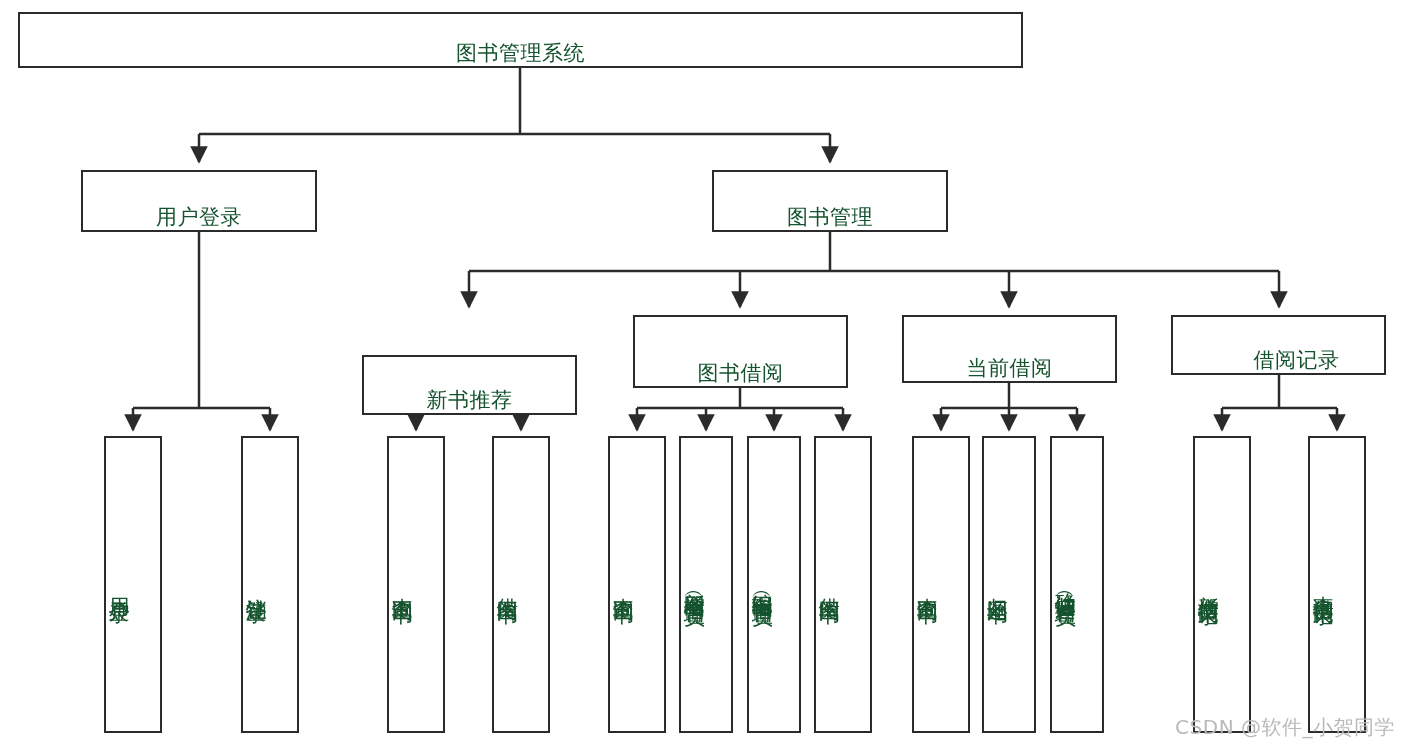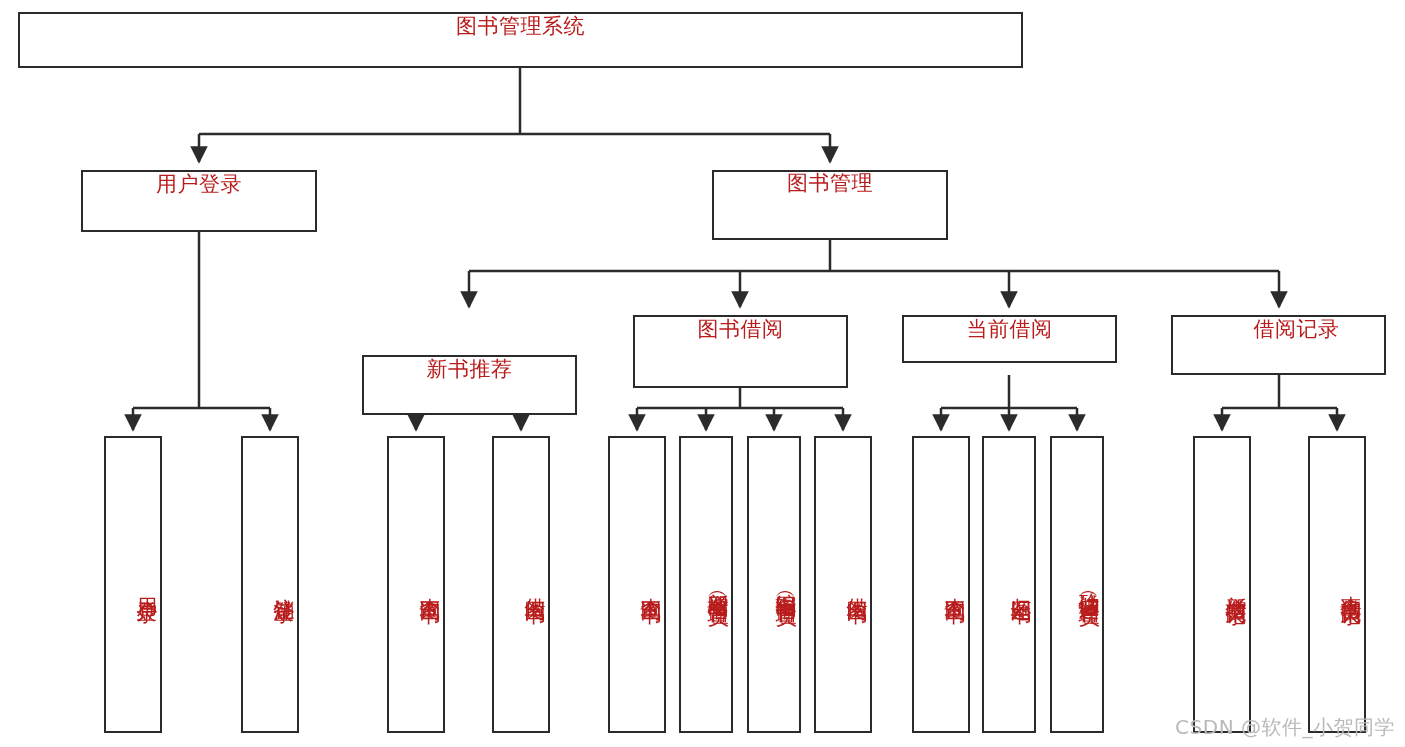--- a/index.html
+++ b/index.html
@@ -24,23 +24,23 @@
     top: 0;
     width: 1405px;
     height: 747px;
   }
   .node {
     position: absolute;
     box-sizing: border-box;
     border: 2px solid #2b2b2b;
     background: #ffffff;
     display: flex;
-    align-items: flex-start;
+    align-items: flex-end;
     justify-content: center;
-    color: #b91c1c;
+    color: #14532d;
     z-index: 2;
   }
   .node-h {
     font-size: 21px;
     line-height: 1.2;
     letter-spacing: 0.5px;
     white-space: nowrap;
   }
   .node-v {
     writing-mode: vertical-rl;
@@ -121,31 +121,31 @@
     </g>
   </svg>
 
   <div class="node node-h" style="left:18px; top:12px; width:1005px; height:56px;">
     <span>图书管理系统</span>
   </div>
 
   <div class="node node-h" style="left:81px; top:170px; width:236px; height:62px;">
     <span>用户登录</span>
   </div>
-  <div class="node node-h" style="left:712px; top:170px; width:236px; height:70px;font-family:Liberation Mono, monospace;">
+  <div class="node node-h" style="left:712px; top:170px; width:236px; height:62px;">
     <span>图书管理</span>
   </div>
 
   <div class="node node-h" style="left:362px; top:315px; width:215px; height:60px;margin-top:40px;">
     <span>新书推荐</span>
   </div>
   <div class="node node-h" style="left:633px; top:315px; width:215px; height:73px;">
     <span>图书借阅</span>
   </div>
-  <div class="node node-h" style="left:902px; top:315px; width:215px; height:48px;">
+  <div class="node node-h" style="left:902px; top:315px; width:215px; height:68px;">
     <span>当前借阅</span>
   </div>
   <div class="node node-h" style="left:1171px; top:315px; width:215px; height:60px;padding-left:36px;">
     <span>借阅记录</span>
   </div>
 
   <div class="node node-v" style="left:104px; top:436px; width:58px; height:297px;">
     <span>用户登录</span>
   </div>
   <div class="node node-v" style="left:241px; top:436px; width:58px; height:297px;">

